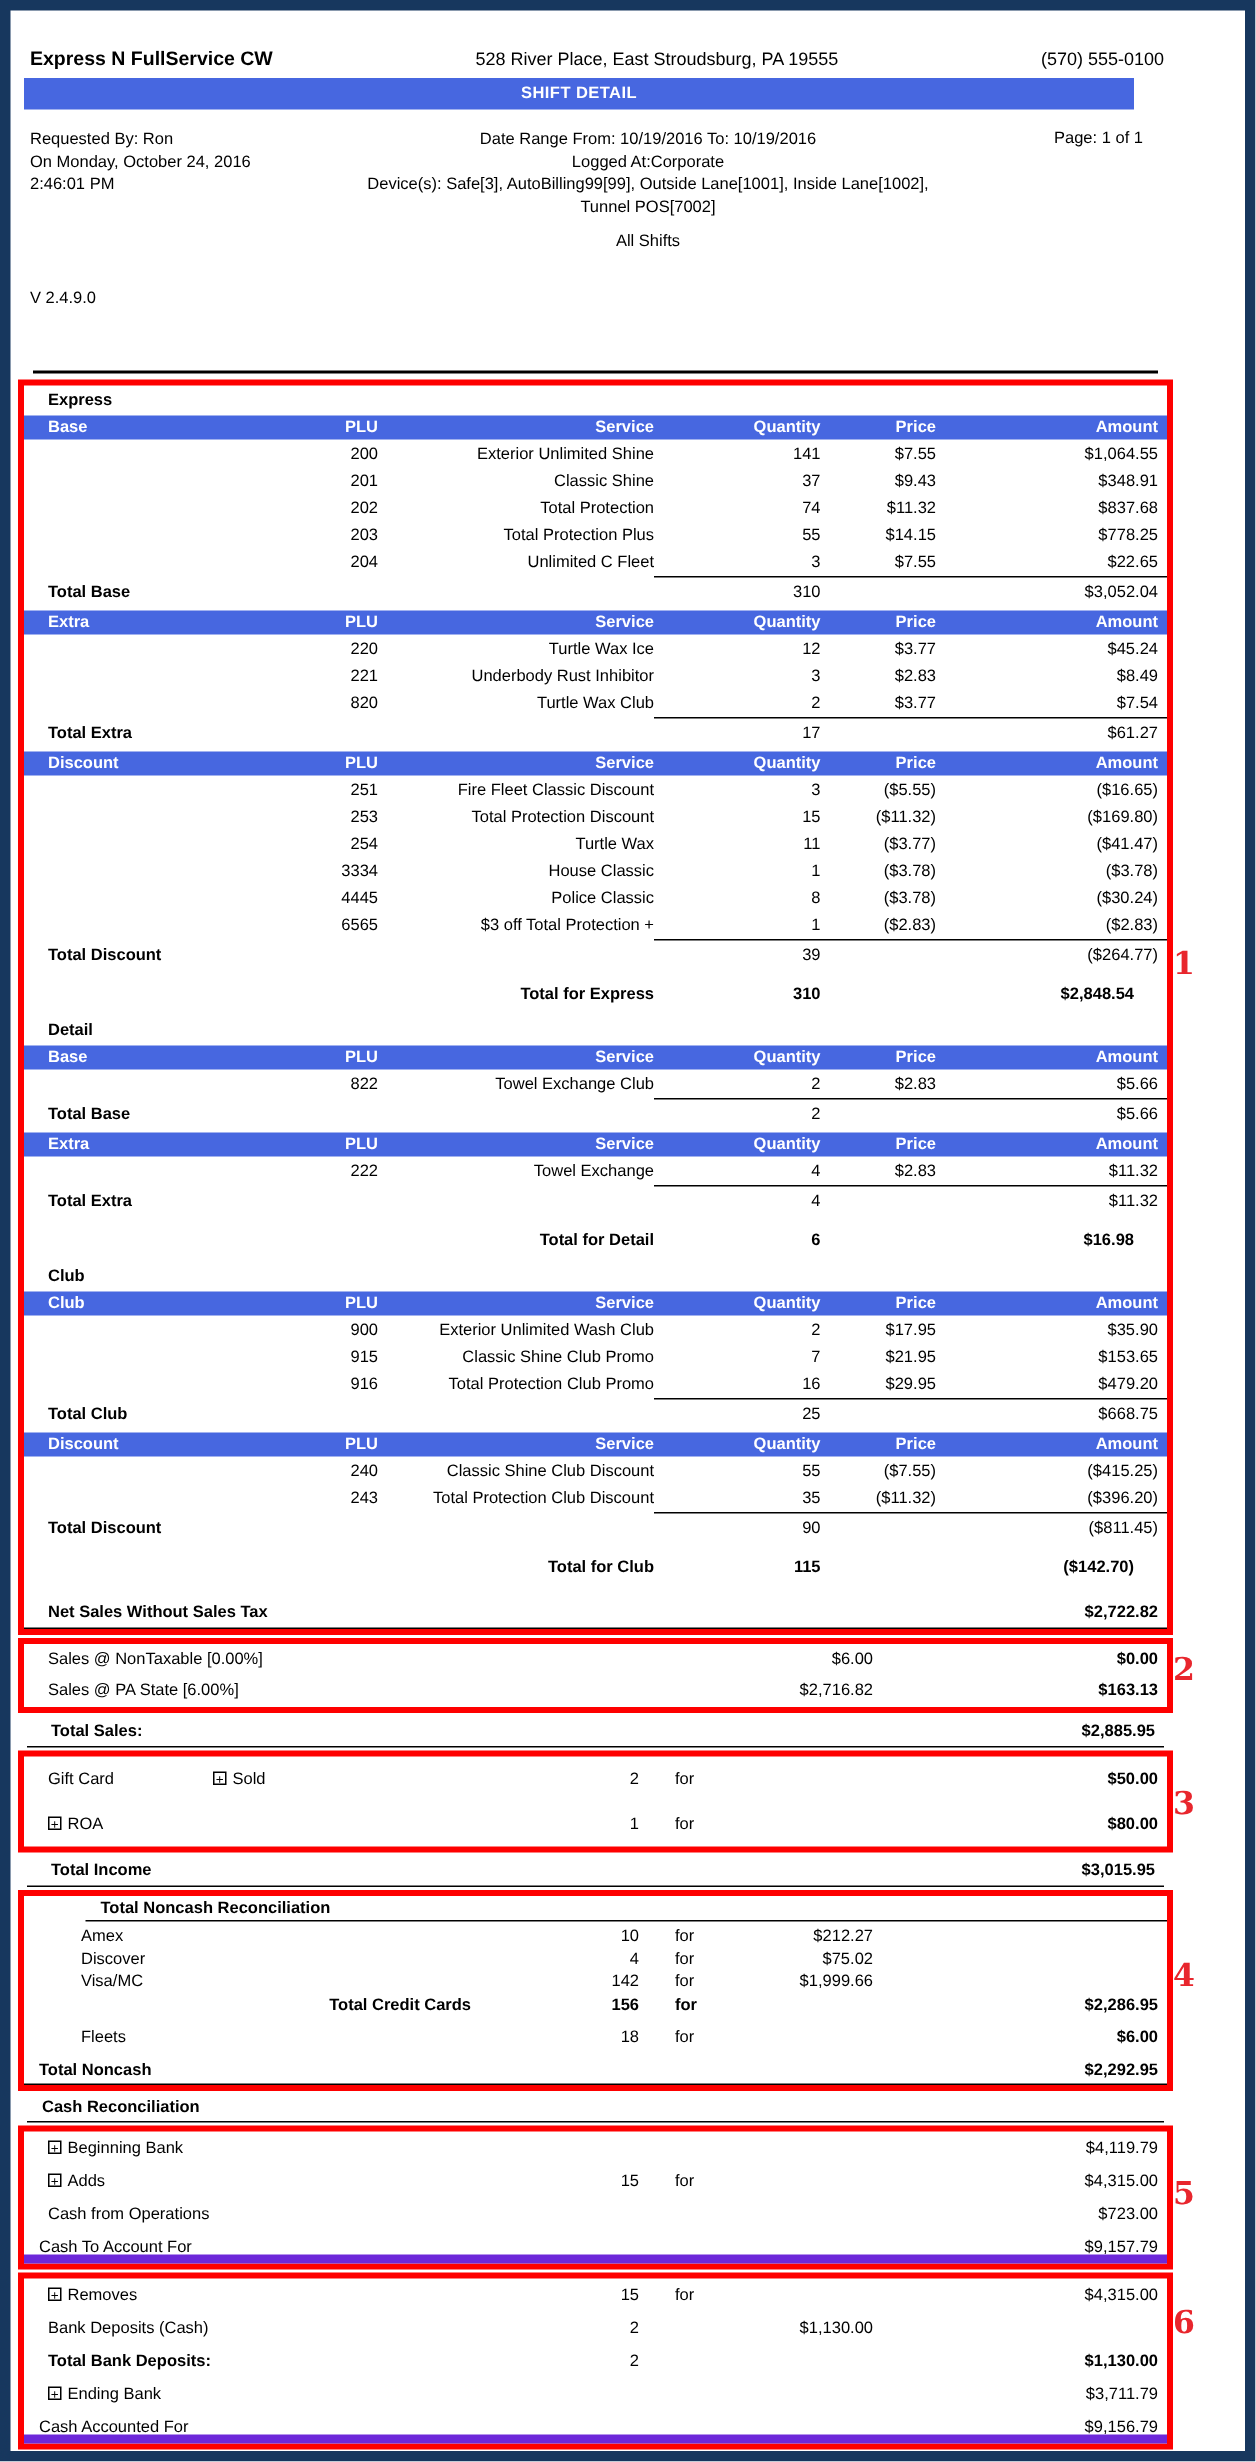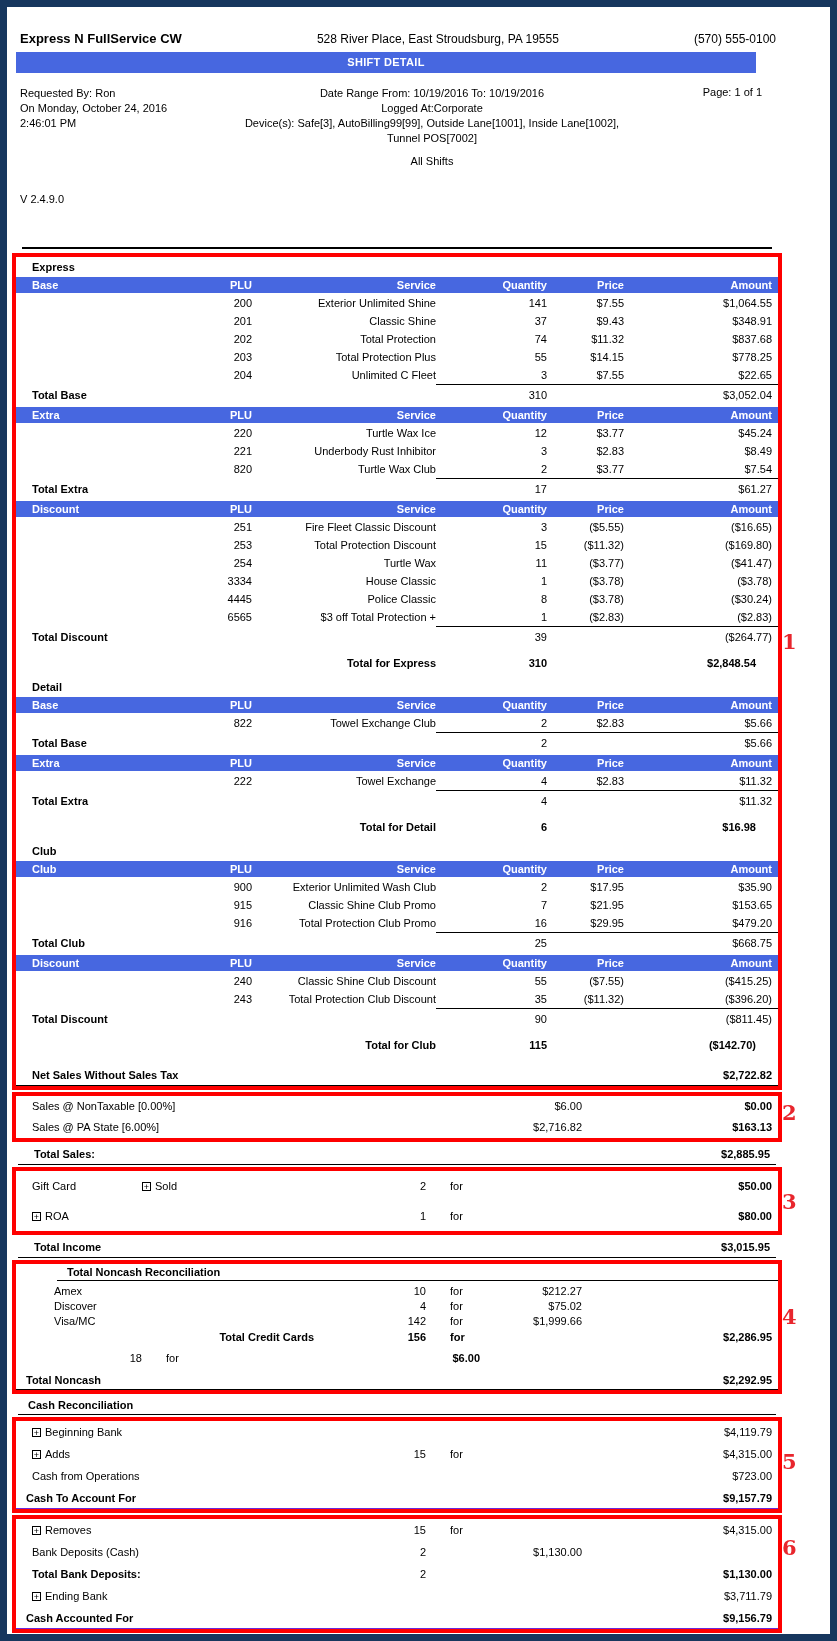--- a/index.html
+++ b/index.html
@@ -78,21 +78,21 @@
   .nc-title { font-weight:bold; font-size:11px; padding:2px 0 2px 10px; border-bottom:1px solid #000; margin-bottom:3px;margin-left:41px; }
   .box4 .cc  { height:15px; line-height:15px; }
   .box4 .tcc { height:16px; line-height:16px; font-weight:bold; }
   .box4 .tcc .rc1 { grid-column:1/3; text-align:right; padding-right:0; }
   .box4 .fleets { height:20px; line-height:20px; margin-top:3px; }
   .box4 .nc-total { font-weight:bold; border-bottom:1px solid #000; height:20px; line-height:20px; margin-top:2px; }
   .box4 .nc-total .rc1 { padding-left:10px; }
 
   .cash-title { font-weight:bold; font-size:11px; padding:3px 0 3px 10px; border-bottom:1px solid #000; margin:2px 6px; }
   .box5 .r-grid, .box6 .r-grid { height:22px; line-height:22px; }
-  .sumbold { font-weight:bold; border-bottom:1px solid #6d28d9; }
+  .sumbold { font-weight:normal; border-bottom:6px solid #6d28d9; }
   .sumbold .rc1 { padding-left:10px; }
 
   .under-row { display:flex; justify-content:space-between; font-size:11px; padding:4px 6px 0 16px; height:22px; }
 
   
   .xp { display:inline-block; width:9px; height:9px; border:1px solid #000; line-height:8px;
         font-size:9px; text-align:center; margin-right:4px; vertical-align:0px; }
   .xp::before { content:'+'; }
 </style>
 </head>
@@ -538,20 +538,21 @@
           <span class="rc6"></span>
         </div>
     <div class="r-grid tcc">
           <span class="rc1">Total Credit Cards</span>
           <span class="rc3">156</span>
           <span class="rc4">for</span>
           <span class="rc5"></span>
           <span class="rc6">$2,286.95</span>
         </div>
     <div class="r-grid fleets">
+          <span class="rc1 span ind">Fleets</span>
           <span class="rc3">18</span>
           <span class="rc4">for</span>
           <span class="rc5"></span>
           <span class="rc6 amt-bold">$6.00</span>
         </div>
     <div class="r-grid nc-total">
           <span class="rc1 span">Total Noncash</span>
           <span class="rc3"></span>
           <span class="rc4"></span>
           <span class="rc5"></span>

